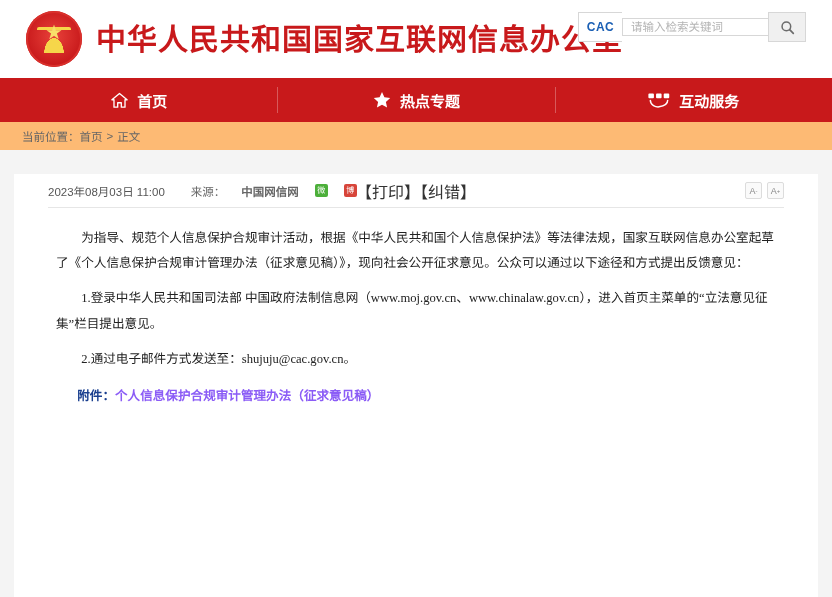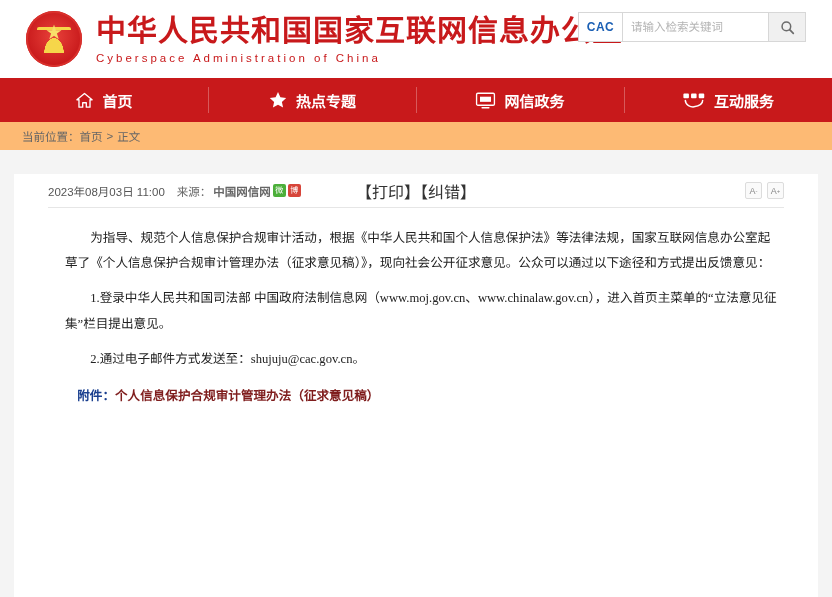--- a/index.html
+++ b/index.html
@@ -91,21 +91,21 @@
     color: #1a5fb4;
     font-size: 12px;
     font-weight: bold;
     letter-spacing: 0.5px;
     display: flex;
     align-items: center;
     justify-content: center;
     font-family: "Liberation Sans", sans-serif;
   }
   .search-input {
-    width: 146px; height: 30px;
+    width: 146px; height: 18px;
     border: 1px solid #d7d7d7;
     border-right: none;
     outline: none;
     padding: 0 8px;
     font-size: 11.5px;
     color: #333;
     background: #fff;
     font-family: "Liberation Sans", sans-serif;
   }
   .search-input::placeholder { color: #b4b4b4; }
@@ -180,21 +180,21 @@
   .meta-row {
     margin-top: 24px;
     height: 34px;
     display: flex;
     align-items: center;
     font-size: 11.5px;
     color: #666;
     position: relative;
     border-bottom: 1px solid #e6e6e6;
   }
-  .meta-left { display: flex; align-items: center; gap: 2px; }
+  .meta-left { display: flex; align-items: center; gap: 16px; }
   .meta-date { color: #555; }
   .meta-source { margin-left: 10px; }
   .share-ico {
     width: 13px; height: 13px;
     border-radius: 2px;
     display: inline-block;
     font-size: 8px;
     color: #fff;
     text-align: center;
     line-height: 13px;
@@ -226,39 +226,38 @@
   }
   .fs-btn sup { font-size: 6px; }
 
   .body-text {
     padding: 18px 4px 0 4px;
     font-family: "Liberation Serif", serif;
     font-size: 12.6px;
     color: #222;
     line-height: 2.0;
   }
-  .body-text p { margin: 0 0 10px 13px; text-indent: 2em; }
+  .body-text p { margin: 0 0 10px 4px; text-indent: 2em; }
   .attach {
     margin: 12px 0 0 0;
     text-indent: 2em;
     font-weight: bold;
     color: #1a3f8f;
   }
-  .attach a { color: #7f1d1d; text-decoration: none; }
+  .attach a { color: #8b5cf6; text-decoration: none; }
 </style>
 </head>
 <body>
 
 <div class="page">
 
   <div class="header">
     <div class="emblem"></div>
     <div class="title-block">
       <div class="title-cn">中华人民共和国国家互联网信息办公室</div>
-      <div class="title-en">Cyberspace  Administration  of  China</div>
     </div>
 
     <div class="search-wrap">
       <div class="cac-logo">CAC</div>
       <input class="search-input" type="text" placeholder="请输入检索关键词" style="">
       <div class="search-btn">
         <span>
           <svg width="15" height="15" viewBox="0 0 16 16">
             <circle cx="6.8" cy="6.8" r="4.6" fill="none" stroke="#6b6b6b" stroke-width="1.6"></circle>
             <line x1="10.3" y1="10.3" x2="14.2" y2="14.2" stroke="#6b6b6b" stroke-width="1.8" stroke-linecap="round"></line>
@@ -277,30 +276,20 @@
       </span>
       <span>首页</span>
     </div>
     <div class="nav-item">
       <span class="nav-ico">
         <svg width="20" height="20" viewBox="0 0 20 20">
           <path d="M10 2 L12.4 7.3 L18.2 8 L13.9 11.9 L15.1 17.6 L10 14.7 L4.9 17.6 L6.1 11.9 L1.8 8 L7.6 7.3 Z" fill="#fff"></path>
         </svg>
       </span>
       <span>热点专题</span>
-    </div>
-    <div class="nav-item">
-      <span class="nav-ico">
-        <svg width="21" height="19" viewBox="0 0 22 20">
-          <rect x="1.6" y="2.4" width="18.8" height="12.6" rx="1.4" fill="none" stroke="#fff" stroke-width="1.4"></rect>
-          <rect x="5.2" y="6" width="11.6" height="5.4" fill="#fff"></rect>
-          <line x1="7.4" y1="17.6" x2="14.6" y2="17.6" stroke="#fff" stroke-width="1.4" stroke-linecap="round"></line>
-        </svg>
-      </span>
-      <span>网信政务</span>
     </div>
     <div class="nav-item">
       <span class="nav-ico">
         <svg width="24" height="18" viewBox="0 0 26 18">
           <rect x="1.5" y="2" width="6" height="5" rx="1" fill="#fff"></rect>
           <rect x="9.8" y="2" width="6" height="5" rx="1" fill="#fff"></rect>
           <rect x="18.1" y="2" width="6" height="5" rx="1" fill="#fff"></rect>
           <path d="M3.6 9.4 C3.6 14.6 9.6 16.8 13 16.4 C16.4 16 22.4 14.2 22.4 9.4" fill="none" stroke="#fff" stroke-width="1.6" stroke-linecap="round"></path>
         </svg>
       </span>

